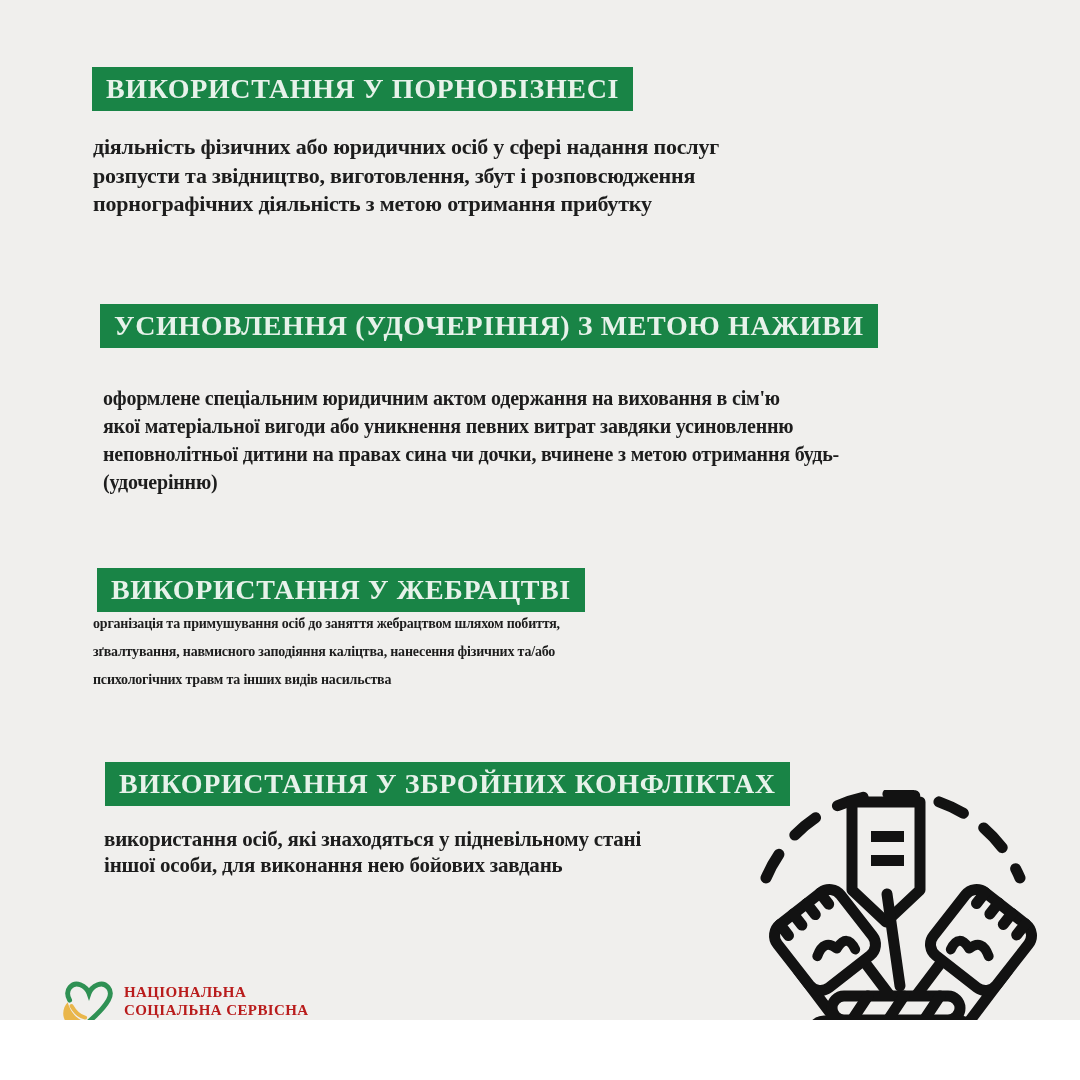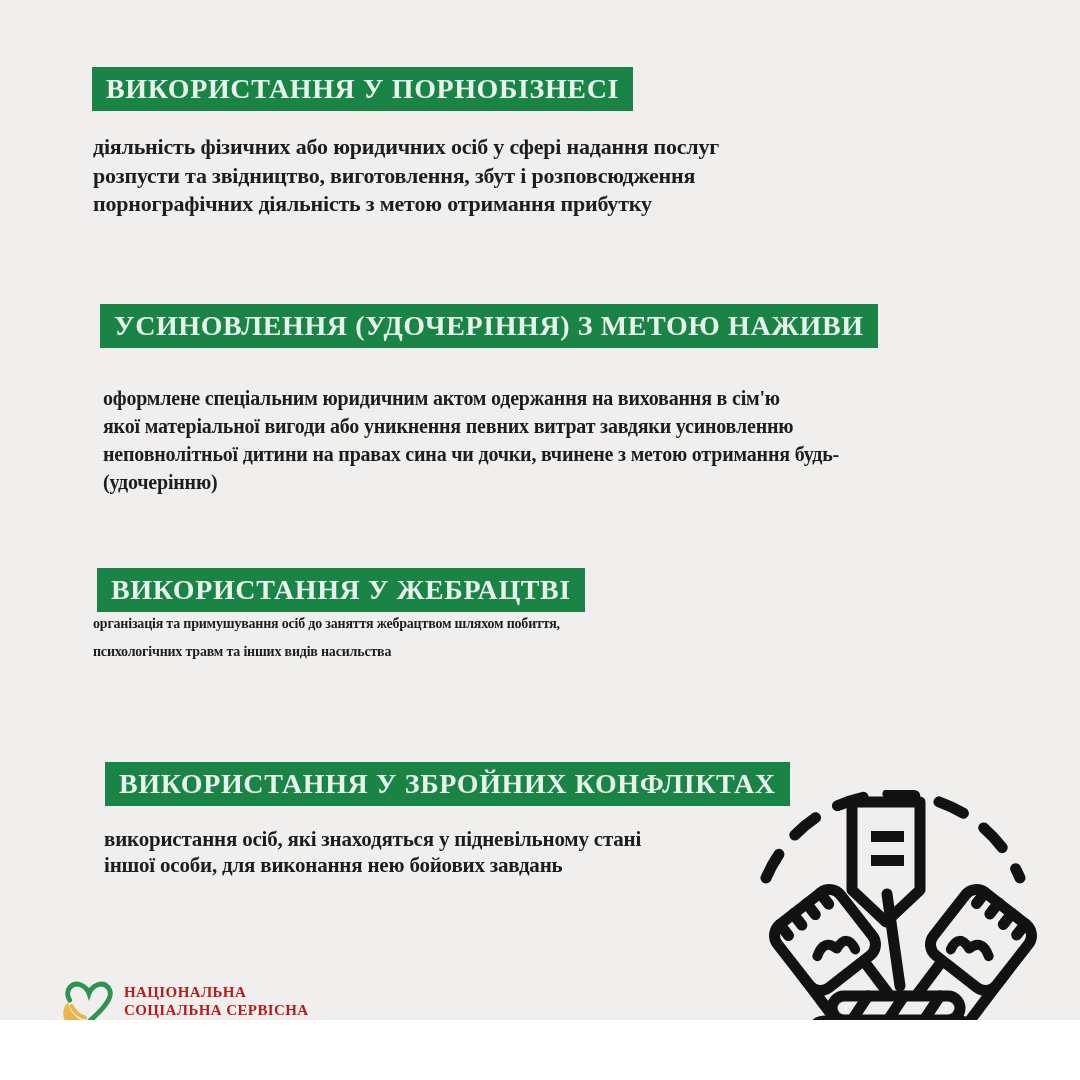--- a/index.html
+++ b/index.html
@@ -45,20 +45,21 @@
   <div class="body b2">
     <div class="line">оформлене спеціальним юридичним актом одержання на виховання в сім'ю</div>
     <div class="line">якої матеріальної вигоди або уникнення певних витрат завдяки усиновленню</div>
     <div class="line">неповнолітньої дитини на правах сина чи дочки, вчинене з метою отримання будь-</div>
     <div class="line">(удочерінню)</div>
   </div>
 
   <div class="bar" style="left:97px; top:543px;margin-top:25px;">ВИКОРИСТАННЯ У ЖЕБРАЦТВІ</div>
   <div class="body b3">
     <div class="line">організація та примушування осіб до заняття жебрацтвом шляхом побиття,</div>
+    <div class="line">зґвалтування, навмисного заподіяння каліцтва, нанесення фізичних та/або</div>
     <div class="line">психологічних травм та інших видів насильства</div>
   </div>
 
   <div class="bar" style="left:105px; top:762px;">ВИКОРИСТАННЯ У ЗБРОЙНИХ КОНФЛІКТАХ</div>
   <div class="body b4">
     <div class="line">використання осіб, які знаходяться у підневільному стані</div>
     <div class="line">іншої особи, для виконання нею бойових завдань</div>
   </div>
 
   <div id="logo">

